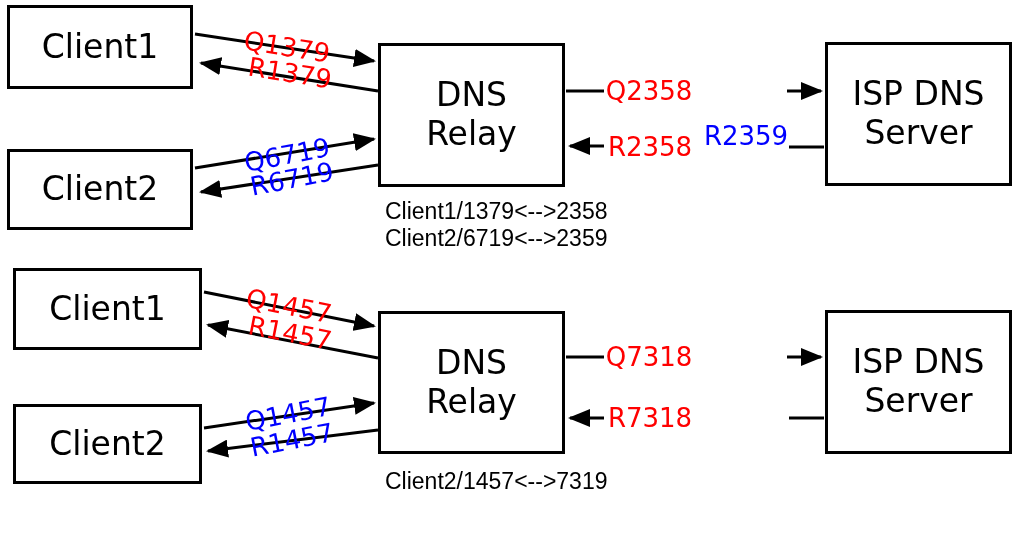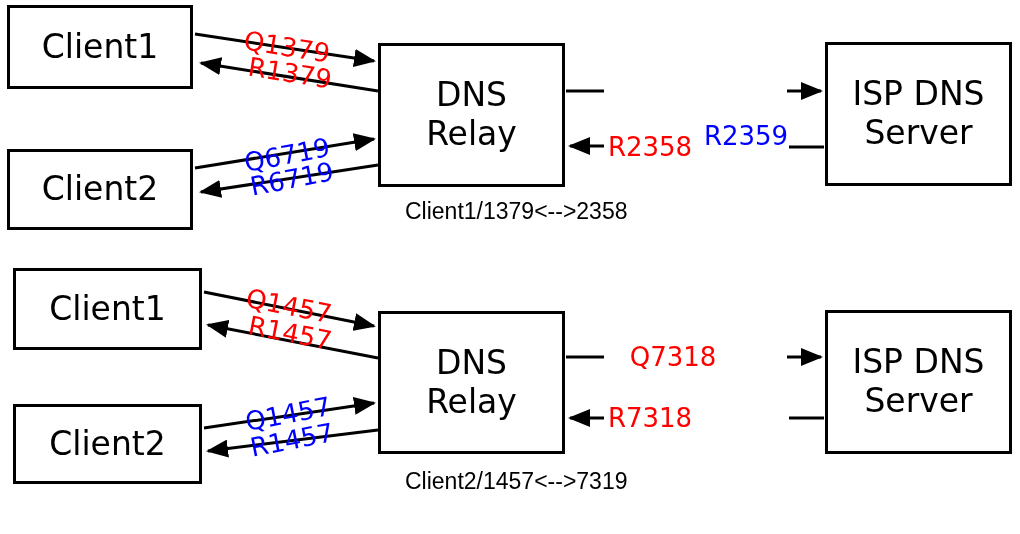--- a/index.html
+++ b/index.html
@@ -43,21 +43,20 @@
   .rot-down-9  { transform: translate(-50%, -50%) rotate(9deg); }
   .rot-down-11 { transform: translate(-50%, -50%) rotate(11deg); }
   .rot-up-11   { transform: translate(-50%, -50%) rotate(-11deg); }
   .mapping {
     position: absolute;
     font-family: "Liberation Sans", "DejaVu Sans", sans-serif;
     font-size: 23px;
     line-height: 27px;
     color: #000000;
     white-space: nowrap;
-    margin-left: 20px;
   }
 </style>
 </head>
 <body>
 
 <div class="canvas">
 
   <svg class="lines-layer" width="1020" height="534" viewBox="0 0 1020 534" xmlns="http://www.w3.org/2000/svg">
     <defs>
       <marker id="arrow" markerUnits="userSpaceOnUse" markerWidth="24" markerHeight="18" refX="20" refY="9" orient="auto">
@@ -100,25 +99,27 @@
   <div class="node" style="left:825px; top:42px; width:187px; height:144px">
     <span>ISP DNS</span>
     <span>Server</span>
   </div>
 
   <span class="flow-label red rot-down-9" style="left:287px; top:47px">Q1379</span>
   <span class="flow-label red rot-down-9" style="left:290px; top:73px">R1379</span>
   <span class="flow-label blue rot-up-11" style="left:287px; top:155px">Q6719</span>
   <span class="flow-label blue rot-up-11" style="left:292px; top:179px">R6719</span>
 
+  <span class="flow-label red" style="left:649px; top:91px">Q2358</span>
   <span class="flow-label red" style="left:650px; top:147px">R2358</span>
   <span class="flow-label blue" style="left:746px; top:136px">R2359</span>
 
   <div class="mapping" style="left:385px; top:198px">
     <div>Client1/1379&lt;--&gt;2358</div>
+    <div>Client2/6719&lt;--&gt;2359</div>
   </div>
 
   <div class="node" style="left:13px; top:268px; width:189px; height:82px">
     <span>Client1</span>
   </div>
 
   <div class="node" style="left:13px; top:404px; width:189px; height:80px">
     <span>Client2</span>
   </div>
 
@@ -130,20 +131,20 @@
   <div class="node" style="left:825px; top:310px; width:187px; height:144px">
     <span>ISP DNS</span>
     <span>Server</span>
   </div>
 
   <span class="flow-label red rot-down-11" style="left:289px; top:306px">Q1457</span>
   <span class="flow-label red rot-down-11" style="left:290px; top:333px">R1457</span>
   <span class="flow-label blue rot-up-11" style="left:288px; top:414px">Q1457</span>
   <span class="flow-label blue rot-up-11" style="left:292px; top:440px">R1457</span>
 
-  <span class="flow-label red" style="left:673px; top:357px">Q7318</span>
+  <span class="flow-label red" style="left:649px; top:357px">Q7318</span>
   <span class="flow-label red" style="left:650px; top:418px">R7318</span>
 
   <div class="mapping" style="left:385px; top:468px">
     <div>Client2/1457&lt;--&gt;7319</div>
   </div>
 
 </div>
 
 </body></html>

